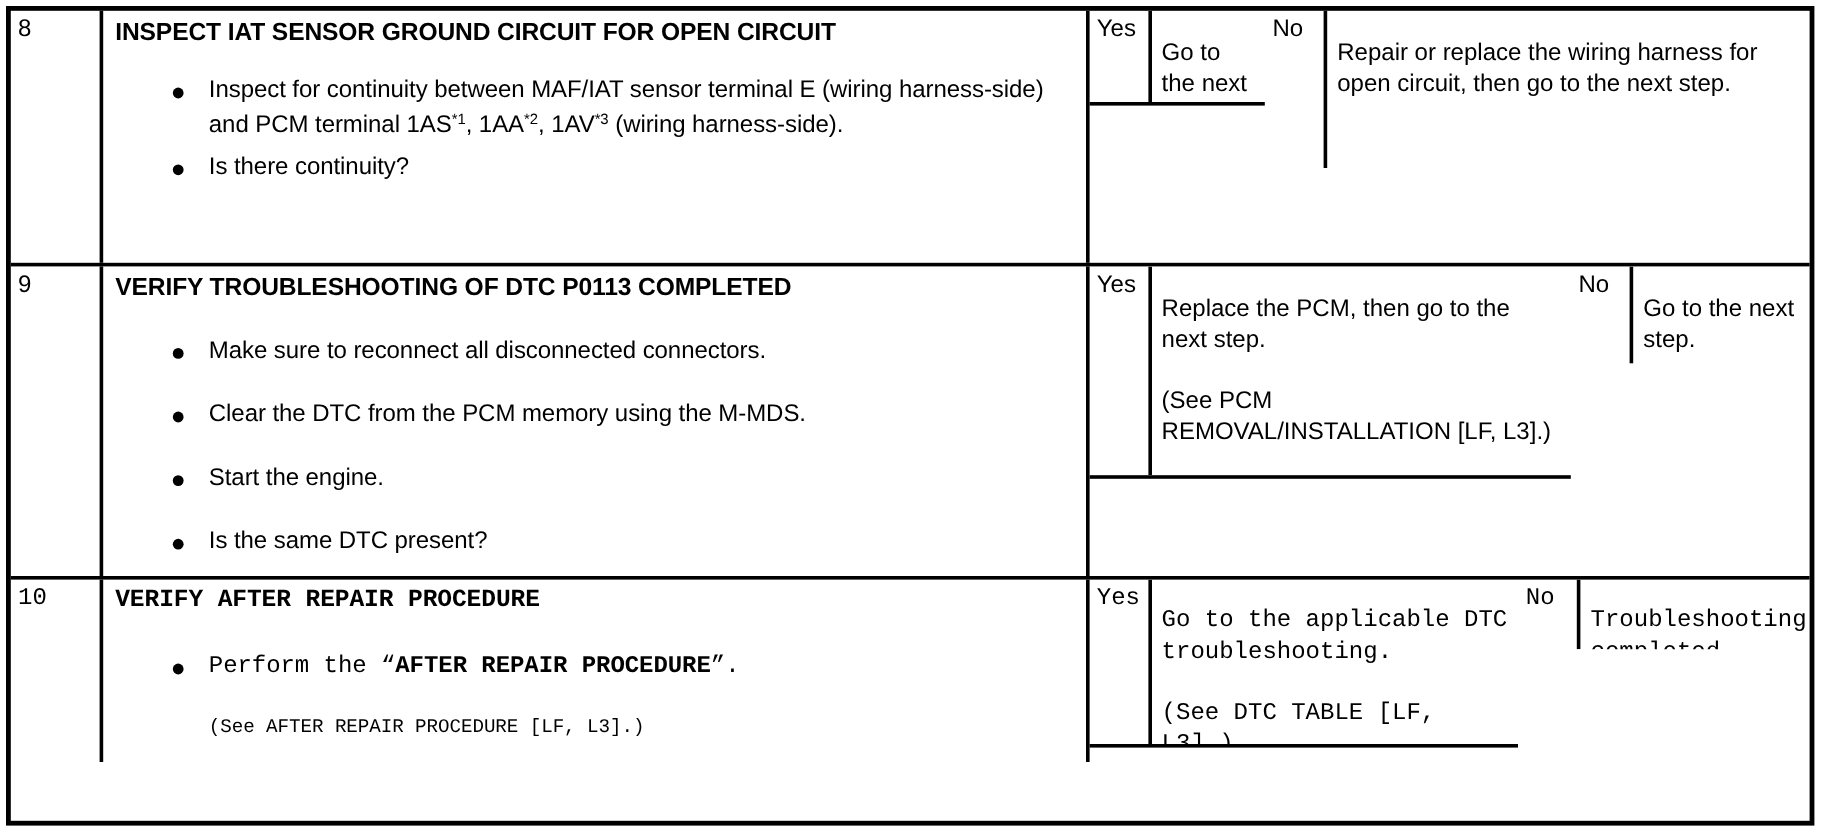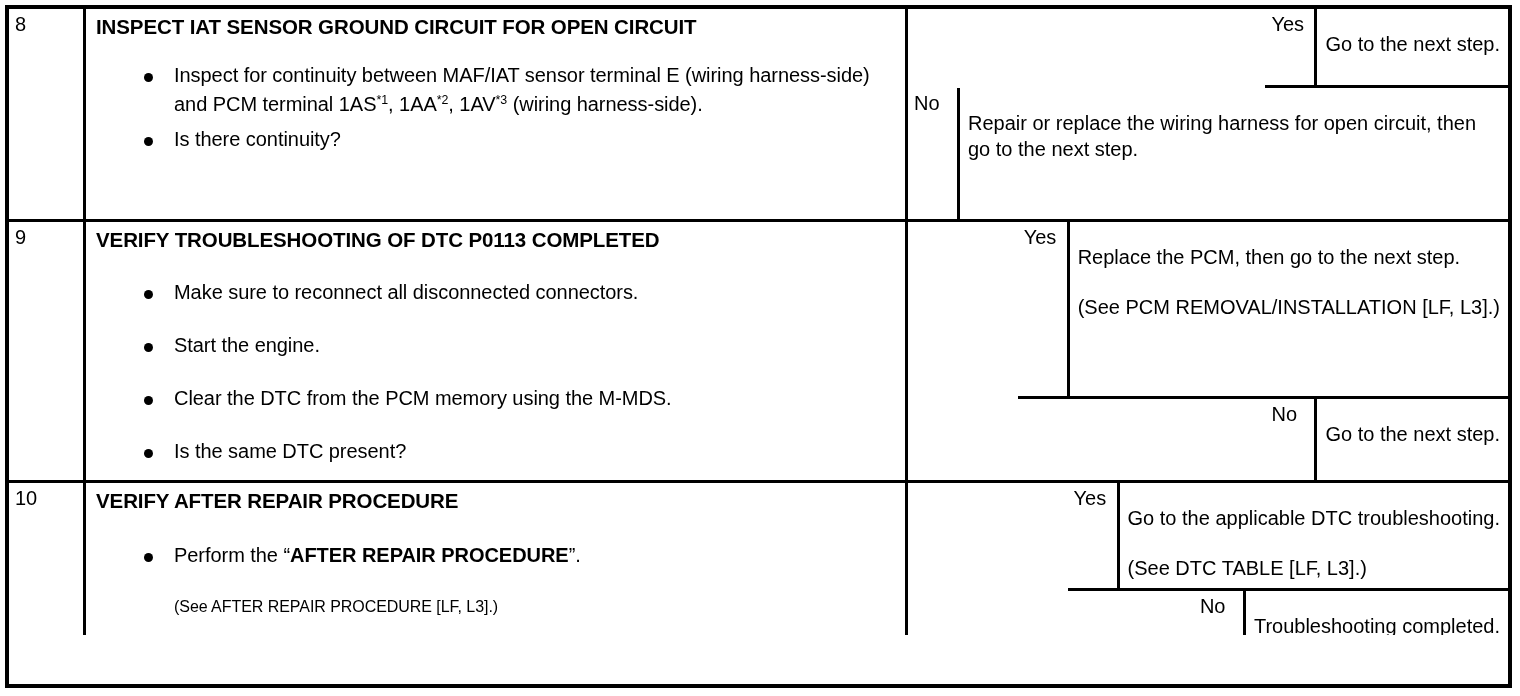--- a/index.html
+++ b/index.html
@@ -45,21 +45,21 @@
     display: flex;
     width: 100%;
     box-sizing: border-box;
     border-bottom: 3px solid #000000;
   }
   .step-row.last {
     border-bottom: none;
   }
   .step-row.r8  { height: 213px; }
   .step-row.r9  { height: 261px; }
-  .step-row.r10 { height: 152px; }
+  .step-row.r10 { height: 152px; font-family: Liberation Mono, monospace; }
 
   
   .step-num {
     width: 77px;
     flex: 0 0 77px;
     box-sizing: border-box;
     border-right: 3px solid #000000;
     padding: 4px 0 0 6px;
     font-size: 20px;
     line-height: 1.15;
@@ -129,22 +129,21 @@
     line-height: 0;
   }
   .b { font-weight: bold; }
 
   
   .answers {
     width: 600px;
     flex: 0 0 600px;
     box-sizing: border-box;
     display: flex;
-    flex-direction: column;
-    align-items: flex-end;
+    flex-direction: row;
   }
   .answer-row {
     display: flex;
     box-sizing: border-box;
     border-bottom: 3px solid #000000;
     overflow: hidden;
   }
   .answer-row.last { border-bottom: none; }
 
   
@@ -227,25 +226,25 @@
 
         <div class="step-body">
           <div class="step-title">VERIFY TROUBLESHOOTING OF DTC P0113 COMPLETED</div>
           <ul class="bullets">
             <li class="bullet-item">
               <span class="dot"></span>
               <span>Make sure to reconnect all disconnected connectors.</span>
             </li>
             <li class="bullet-item">
               <span class="dot"></span>
+              <span>Clear the DTC from the PCM memory using the M-MDS.</span>
+            </li>
+            <li class="bullet-item">
+              <span class="dot"></span>
               <span>Start the engine.</span>
-            </li>
-            <li class="bullet-item">
-              <span class="dot"></span>
-              <span>Clear the DTC from the PCM memory using the M-MDS.</span>
             </li>
             <li class="bullet-item">
               <span class="dot"></span>
               <span>Is the same DTC present?</span>
             </li>
           </ul>
         </div>
 
         <div class="answers">
           <div class="answer-row yes">

